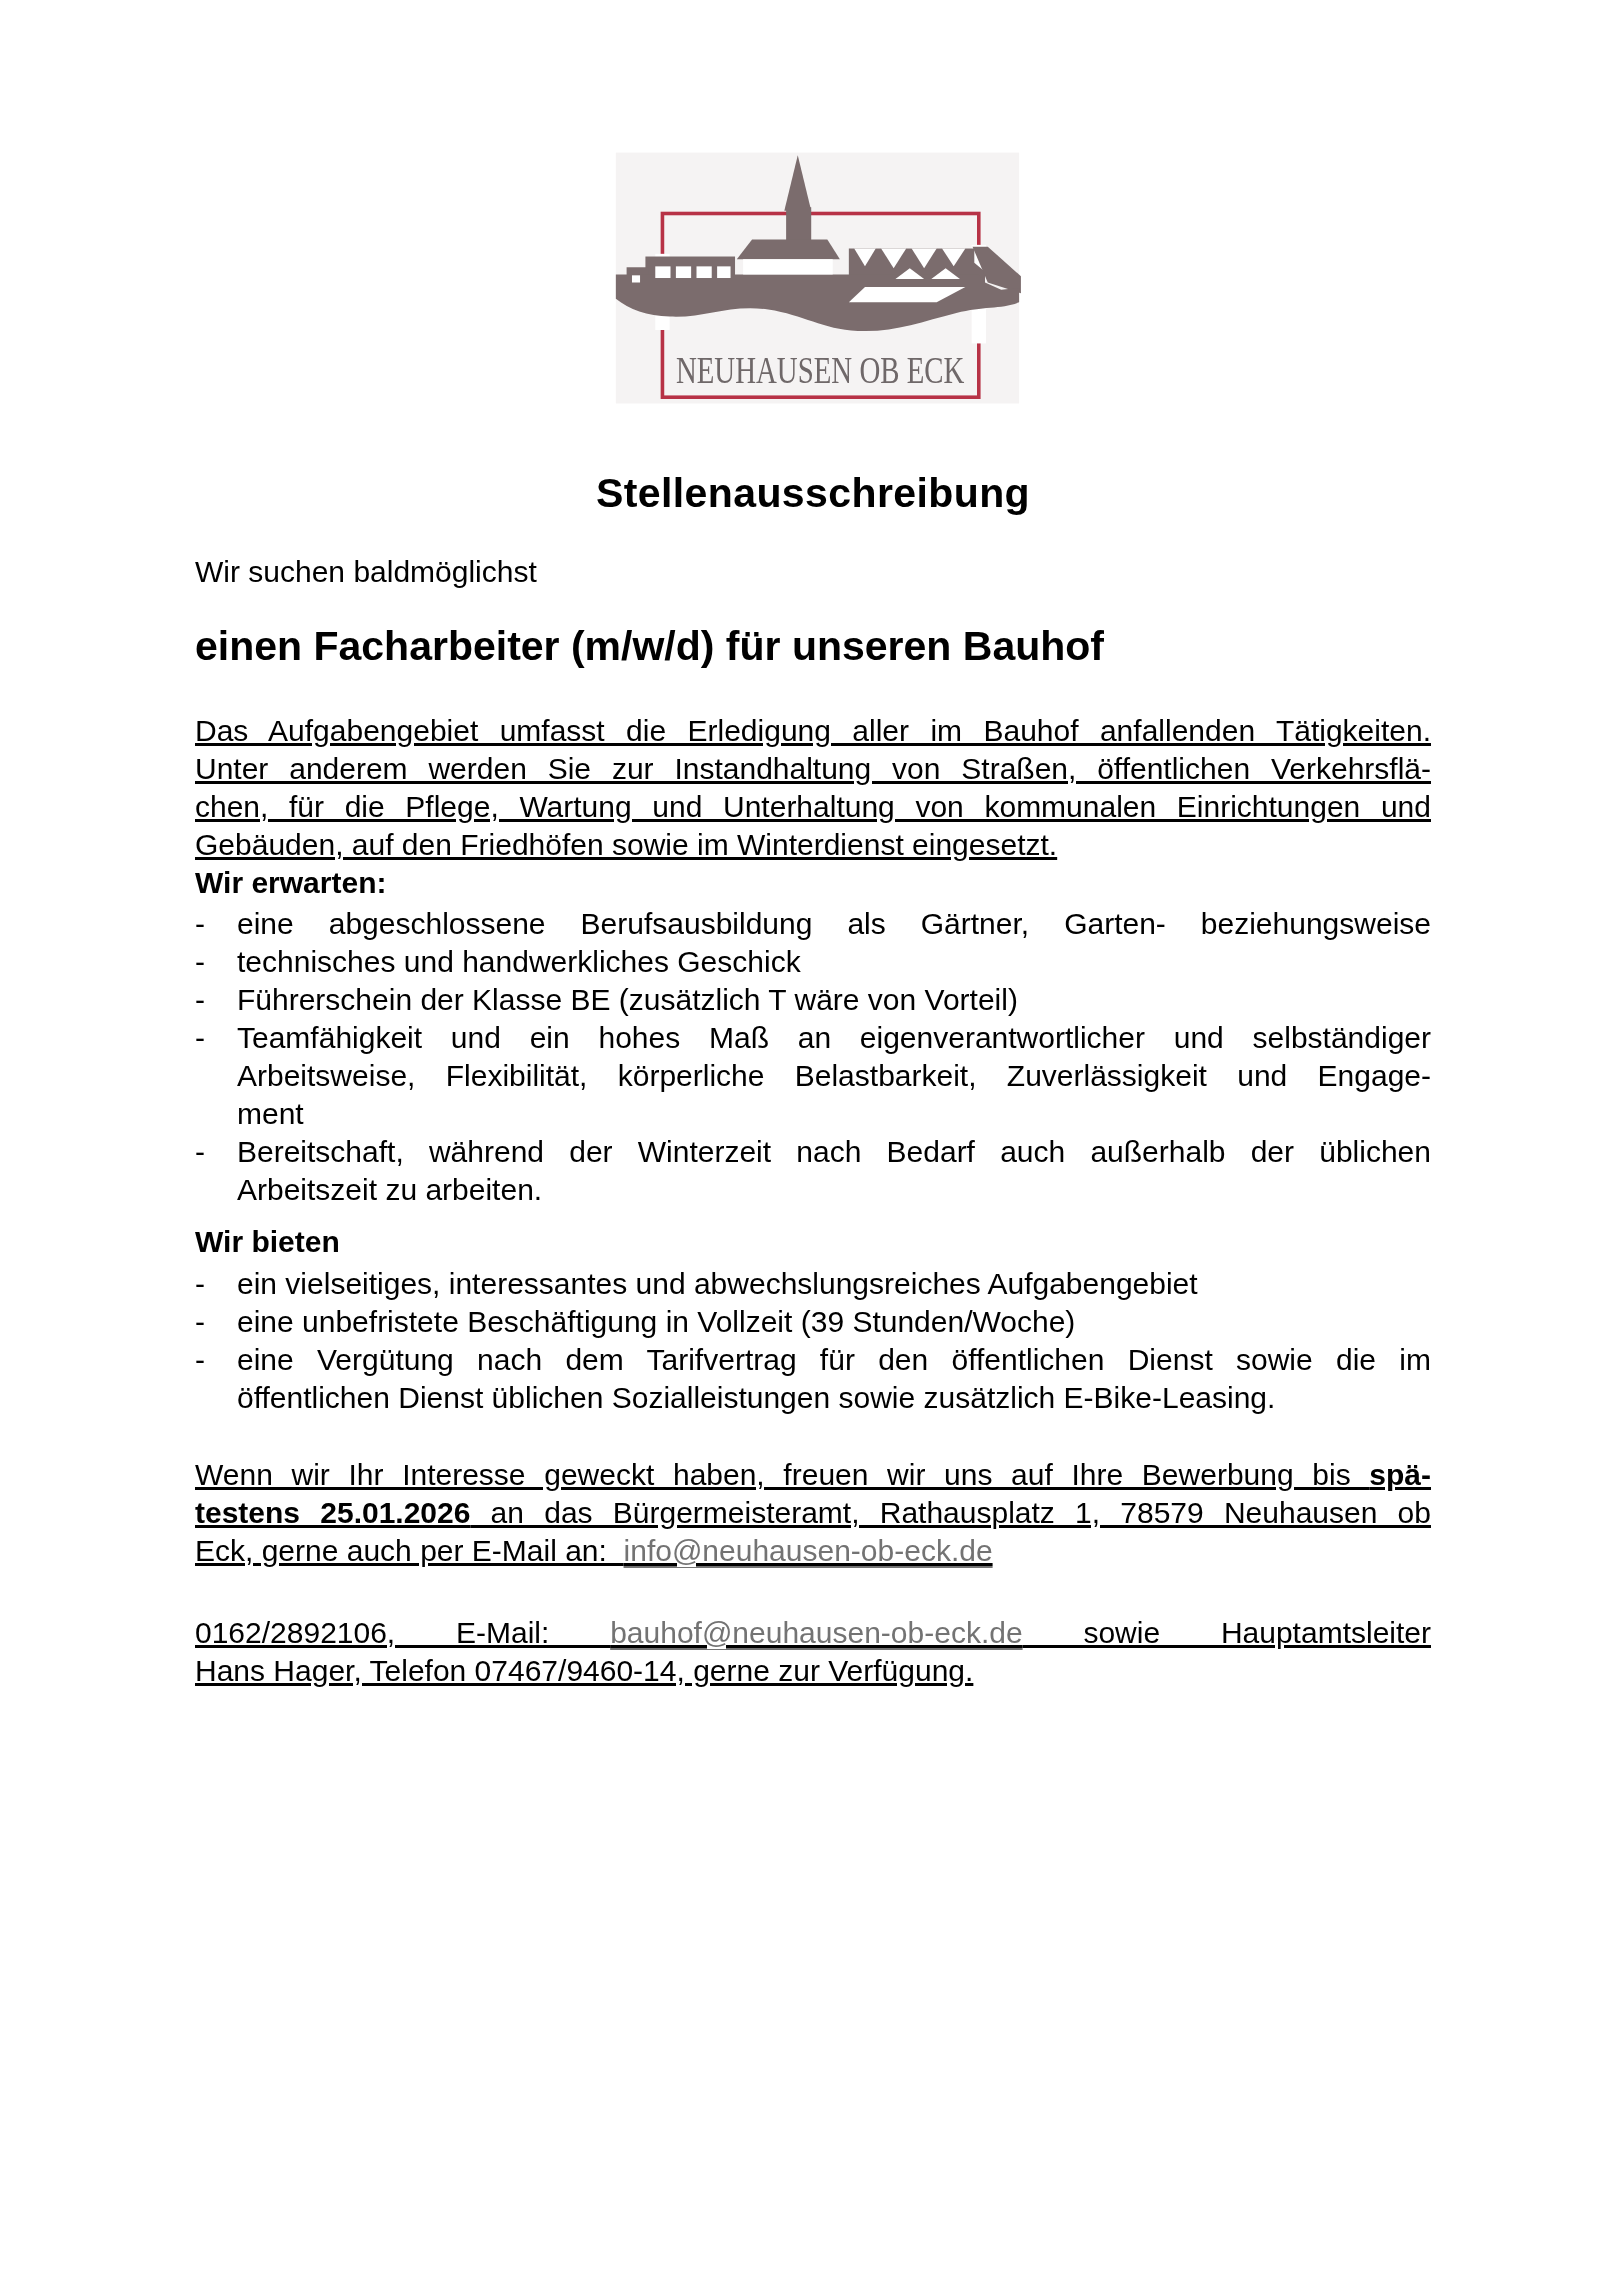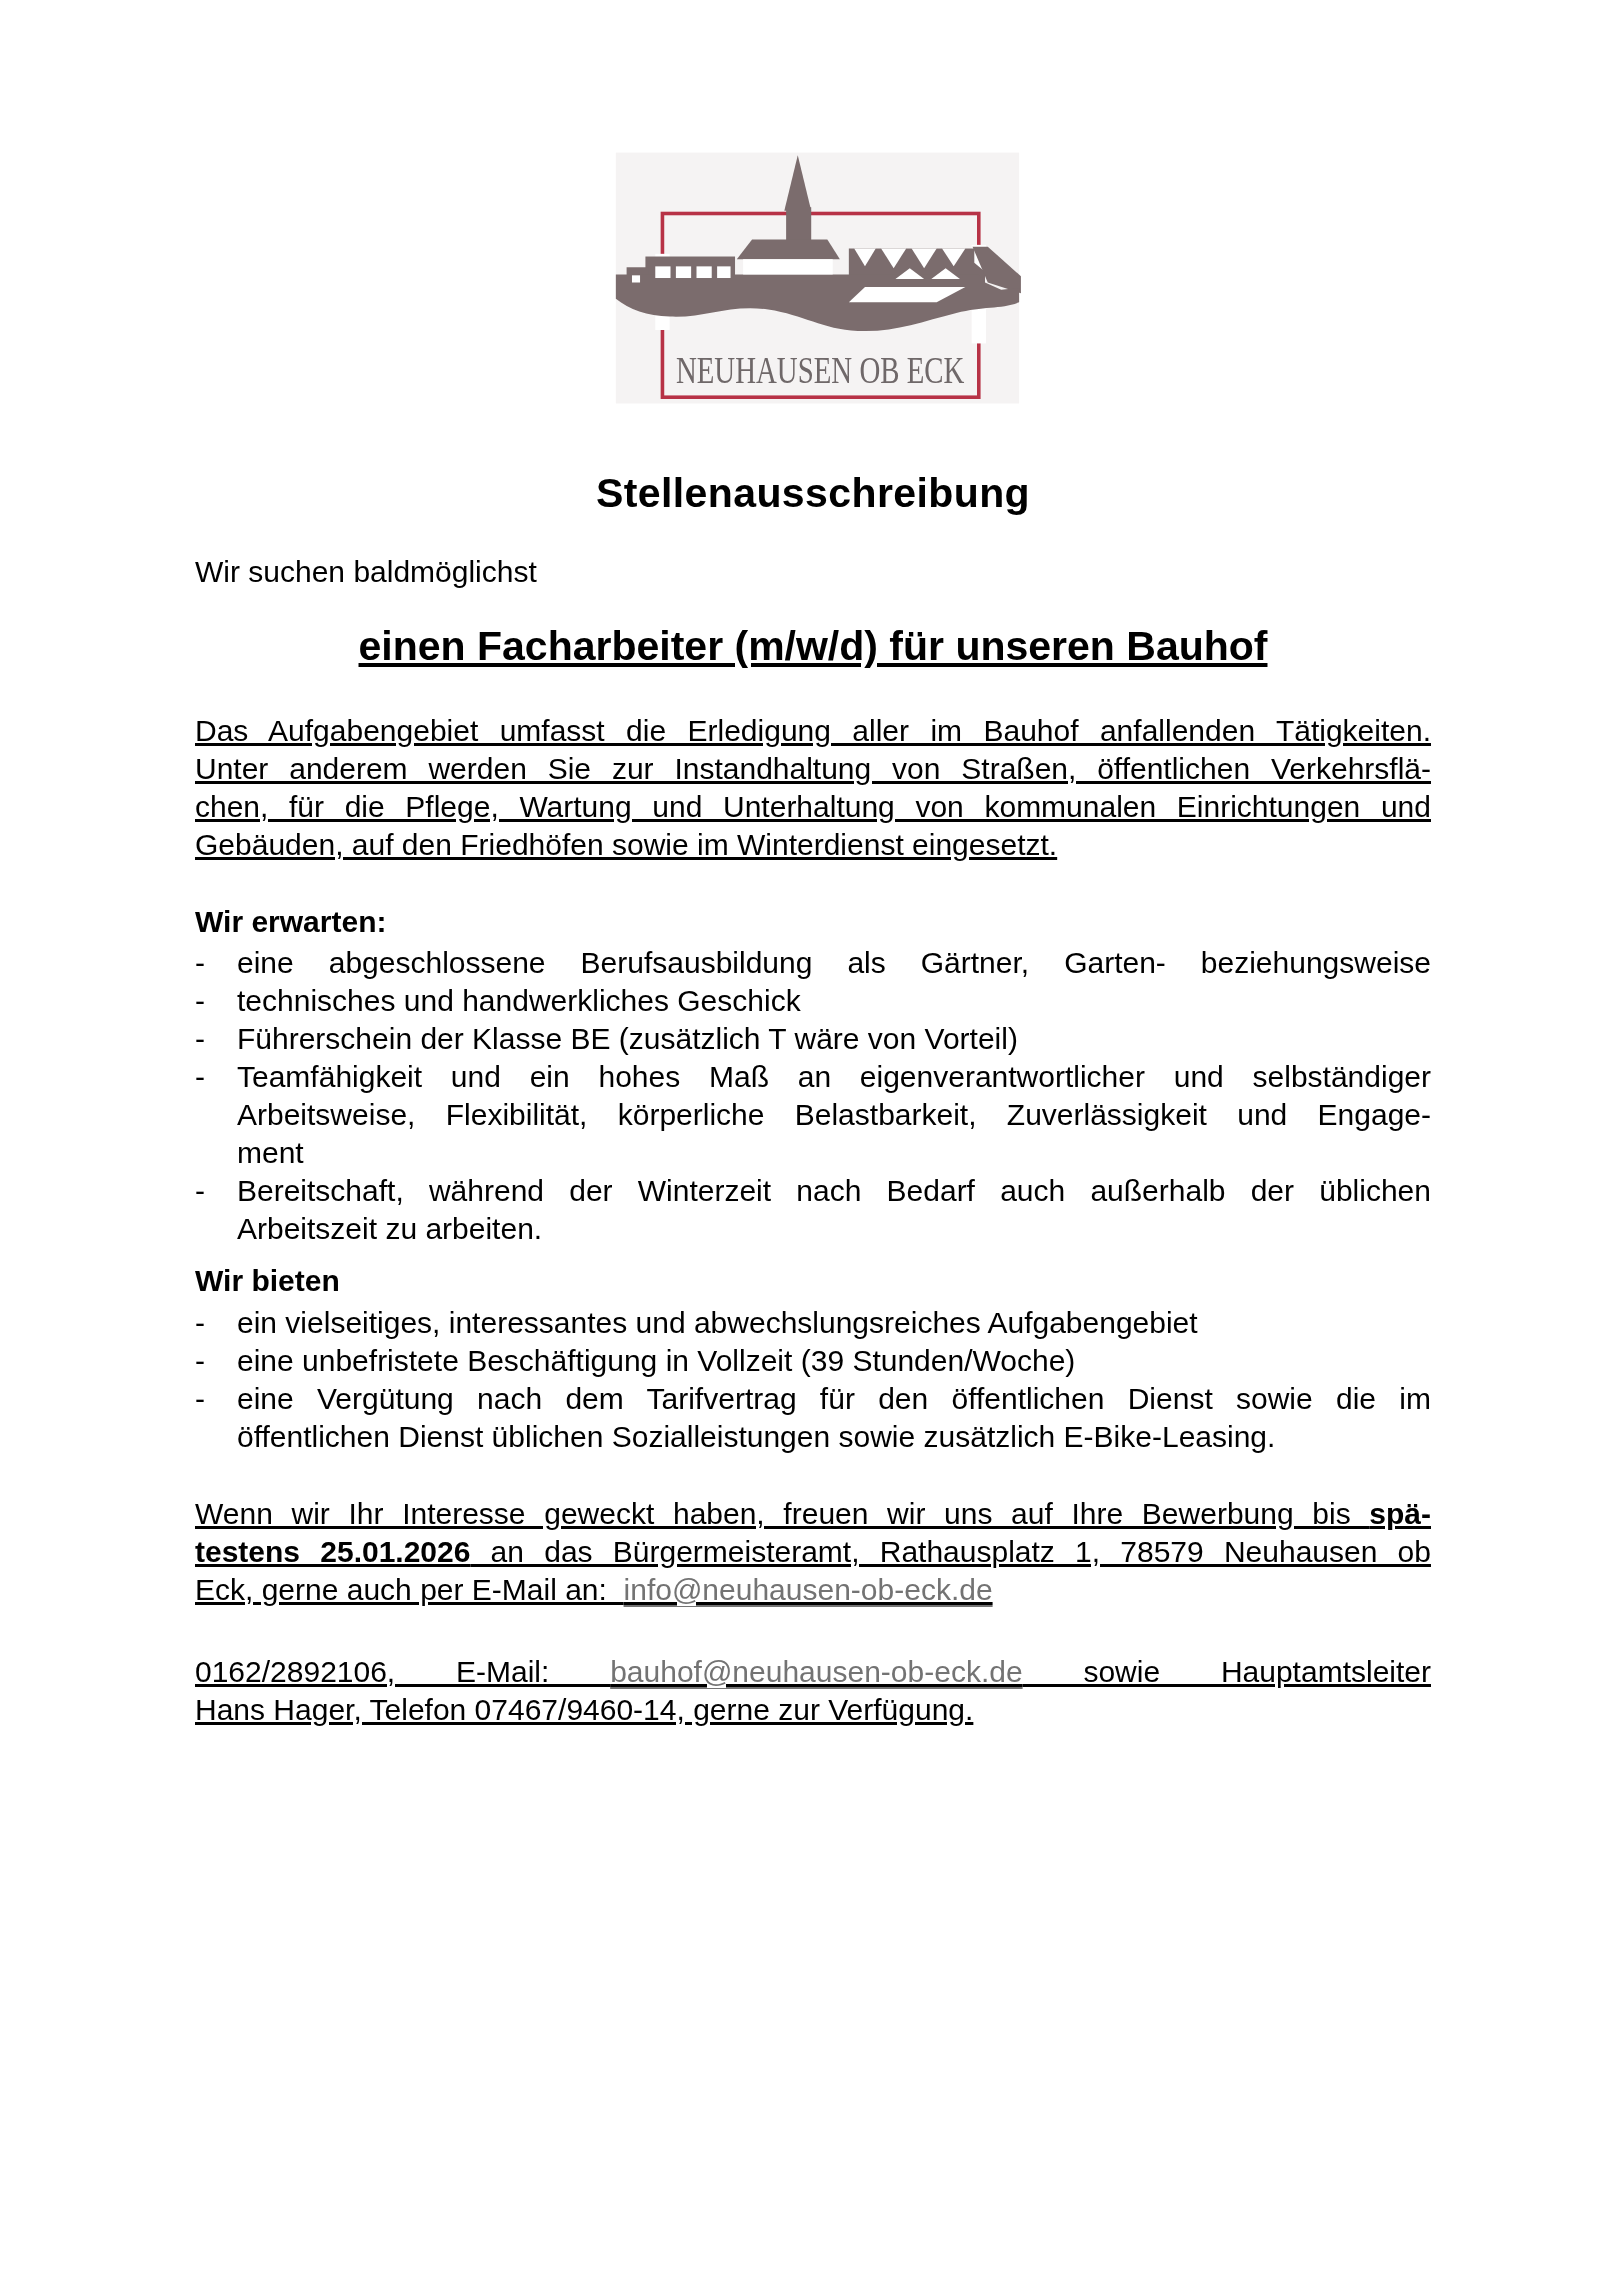--- a/index.html
+++ b/index.html
@@ -39,26 +39,24 @@
     margin-top: 36px;
     font-size: 30px;
     line-height: 38px;
     text-align: left;
   }
   .position-title {
     margin-top: 31px;
     font-size: 41px;
     line-height: 48px;
     font-weight: bold;
-    text-align: center;
-    text-decoration: underline;
   }
   .para { margin-top: 0; text-decoration: underline; }
   .m-tasks   { margin-top: 42px; }
-  .m-expect  { margin-top: 39px; }
+  .m-expect  { }
   .m-list1   { margin-top: 2.7px; }
   .m-offer   { margin-top: 14px; }
   .m-list2   { margin-top: 4.5px; }
   .m-apply   { margin-top: 39px; }
   .m-contact { margin-top: 44px; }
 
   .line {
     font-size: 30px;
     line-height: 38px;
     white-space: normal;

